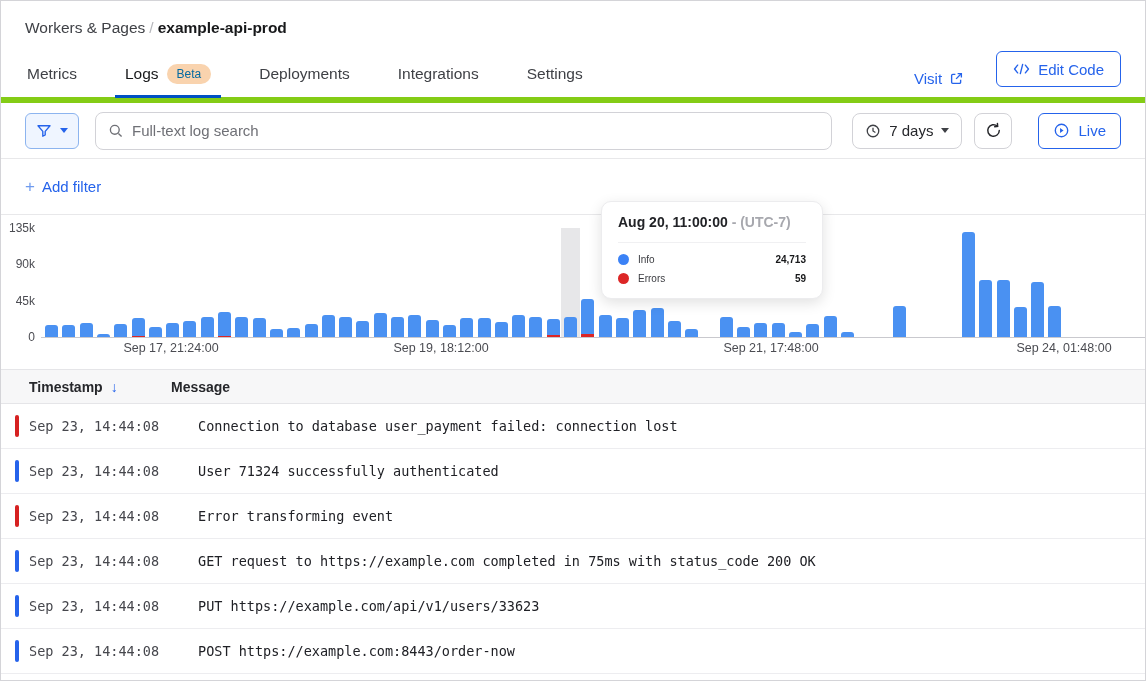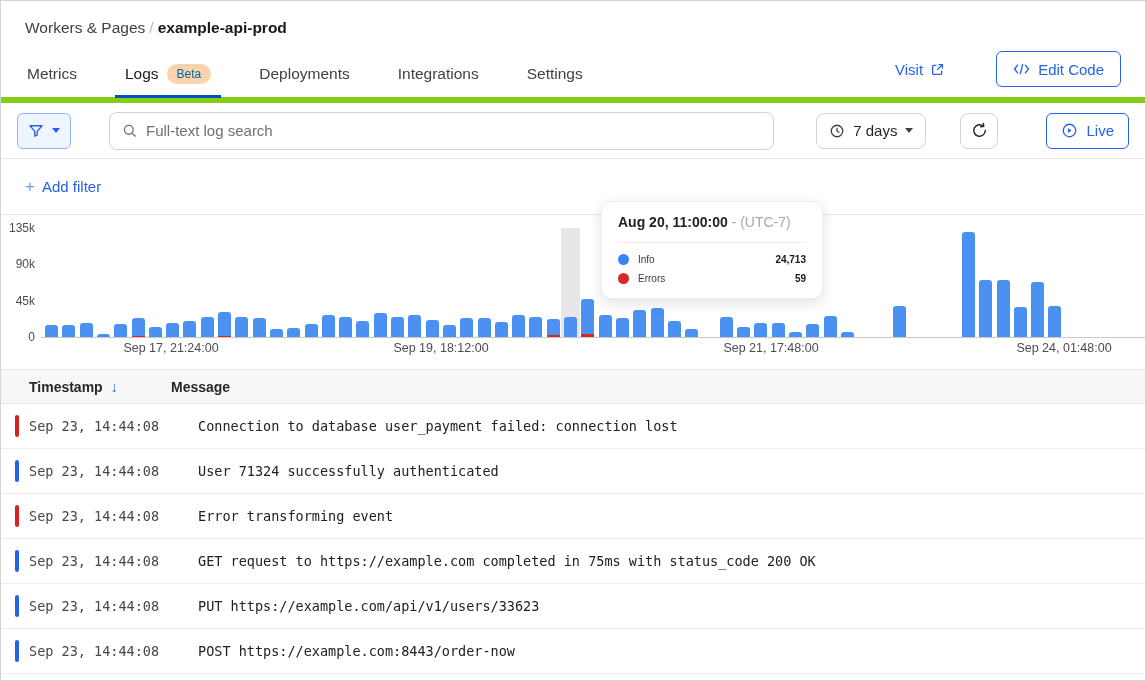--- a/index.html
+++ b/index.html
@@ -11,26 +11,26 @@
   .breadcrumb { padding:18px 24px 0; font-size:15.5px; color:#3f4146; display:flex; gap:4px; align-items:baseline; }
   .breadcrumb .sep { color:#b6b7bc; }
   .breadcrumb .current { font-weight:700; color:#17181a; }
 
   .tabs-row { display:flex; align-items:flex-end; justify-content:space-between; padding:14px 24px 0; border-bottom:6px solid #84cc16; }
   .tabs { display:flex; gap:44px; }
   .tab { padding:8px 2px 13px; font-size:15.5px; color:#3f4146; cursor:pointer; position:relative; display:flex; align-items:center; gap:8px; }
   .tab.active { color:#17181a; font-weight:500; }
   .tab.active::after { content:""; position:absolute; left:-8px; right:-8px; bottom:-1px; height:3px; background:#0051c3; }
   .badge-beta { background:#f9d3ae; color:#0369a1; font-size:12px; font-weight:500; padding:3px 10px; border-radius:10px; }
-  .header-actions { display:flex; align-items:center; gap:51px; padding-bottom:10px; }
+  .header-actions { display:flex; align-items:flex-end; gap:32px; padding-bottom:10px; }
   .link-visit { color:#2563eb; font-size:15px; display:flex; align-items:center; gap:7px; cursor:pointer; }
   .btn-edit-code { display:flex; align-items:center; gap:8px; color:#2563eb; background:#fff; border:1px solid #2563eb; border-radius:6px; height:36px; padding:0 16px; font-size:15px; cursor:pointer; }
 
   
-  .filter-row { display:flex; align-items:center; height:56px; padding:0 16px; border-bottom:1px solid #e8e8ea;gap:22px; }
+  .filter-row { display:flex; align-items:center; height:56px; padding:0 24px; border-bottom:1px solid #e8e8ea; }
   .btn-filter { display:flex; align-items:center; gap:8px; width:54px; height:36px; justify-content:center; background:#eff5ff; border:1px solid #8cb4ef; border-radius:6px; cursor:pointer; }
   .caret { width:0; height:0; border-left:4.5px solid transparent; border-right:4.5px solid transparent; border-top:5.5px solid #2563eb; }
   .caret.dark { border-top-color:#3f4146; }
   .search-box { flex:1; display:flex; align-items:center; gap:8px; height:38px; margin-left:16px; border:1px solid #d2d2d7; border-radius:8px; padding:0 12px; background:#fff; }
   .search-box input { border:none; outline:none; flex:1; font-size:15px; color:#1f2023; background:transparent; font-family:"Liberation Sans", sans-serif; }
   .search-box input::placeholder { color:#6f7076; }
   .btn-plain { display:flex; align-items:center; gap:8px; height:36px; background:#fff; border:1px solid #d2d2d7; border-radius:8px; padding:0 12px; font-size:15px; color:#26272b; cursor:pointer; }
   .btn-time { margin-left:20px; }
   .btn-refresh { margin-left:12px; width:38px; justify-content:center; }
   .btn-live { margin-left:26px; display:flex; align-items:center; gap:8px; height:36px; padding:0 14px; background:#fff; border:1px solid #2563eb; color:#2563eb; border-radius:6px; font-size:15px; cursor:pointer; }
@@ -47,21 +47,21 @@
   .baseline { position:absolute; left:40px; right:0; top:122px; height:1px; background:#c9c9ce; }
   .hover-band { position:absolute; top:0; bottom:0; width:19px; background:#e7e7e9; }
   .bar { position:absolute; bottom:0; width:13px; background:#4a91f2; border-radius:3px 3px 0 0; overflow:hidden; }
   .bar .err { position:absolute; bottom:0; left:0; right:0; background:#dc2626; }
   .x-labels span { position:absolute; top:126px; transform:translateX(-50%); font-size:12.5px; color:#4b4c52; white-space:nowrap; }
 
   
   .tooltip { position:absolute; left:600px; top:200px; width:222px; background:#fff; border:1px solid #ececee; border-radius:10px; box-shadow:0 4px 14px rgba(0,0,0,.12); padding:12px 16px 14px; z-index:30; }
   .tooltip .tt-title { font-size:14px; padding-bottom:12px; border-bottom:1px solid #f0f0f2; margin-bottom:11px; }
   .tooltip .tt-title b { color:#222327; font-weight:700; }
-  .tooltip .tt-title .tz { color:#a7a8ae; font-weight:400; }
+  .tooltip .tt-title .tz { color:#a7a8ae; font-weight:700; }
   .tt-row { display:flex; align-items:center; gap:9px; font-size:10px; color:#3a3b40; margin-top:8px; }
   .dot { width:11px; height:11px; border-radius:50%; flex:none; }
   .tt-val { margin-left:auto; font-weight:700; color:#17181a; }
 
   
   .tbl-head { display:flex; align-items:center; height:35px; background:#f7f7f8; border-top:1px solid #e5e5e8; border-bottom:1px solid #e5e5e8; font-size:14px; font-weight:700; color:#26272b; }
   .col-ts { width:170px; padding-left:28px; display:flex; gap:8px; align-items:center; }
   .sort-arrow { color:#2563eb; font-size:14px; font-weight:400; }
   .log-row { position:relative; display:flex; align-items:center; height:45px; border-bottom:1px solid #ededf0; font-family:"DejaVu Sans Mono","Liberation Mono",monospace; font-size:13.5px; cursor:pointer; }
   .log-row .indicator { position:absolute; left:14px; top:50%; transform:translateY(-50%); width:4px; height:22px; border-radius:2px; }

